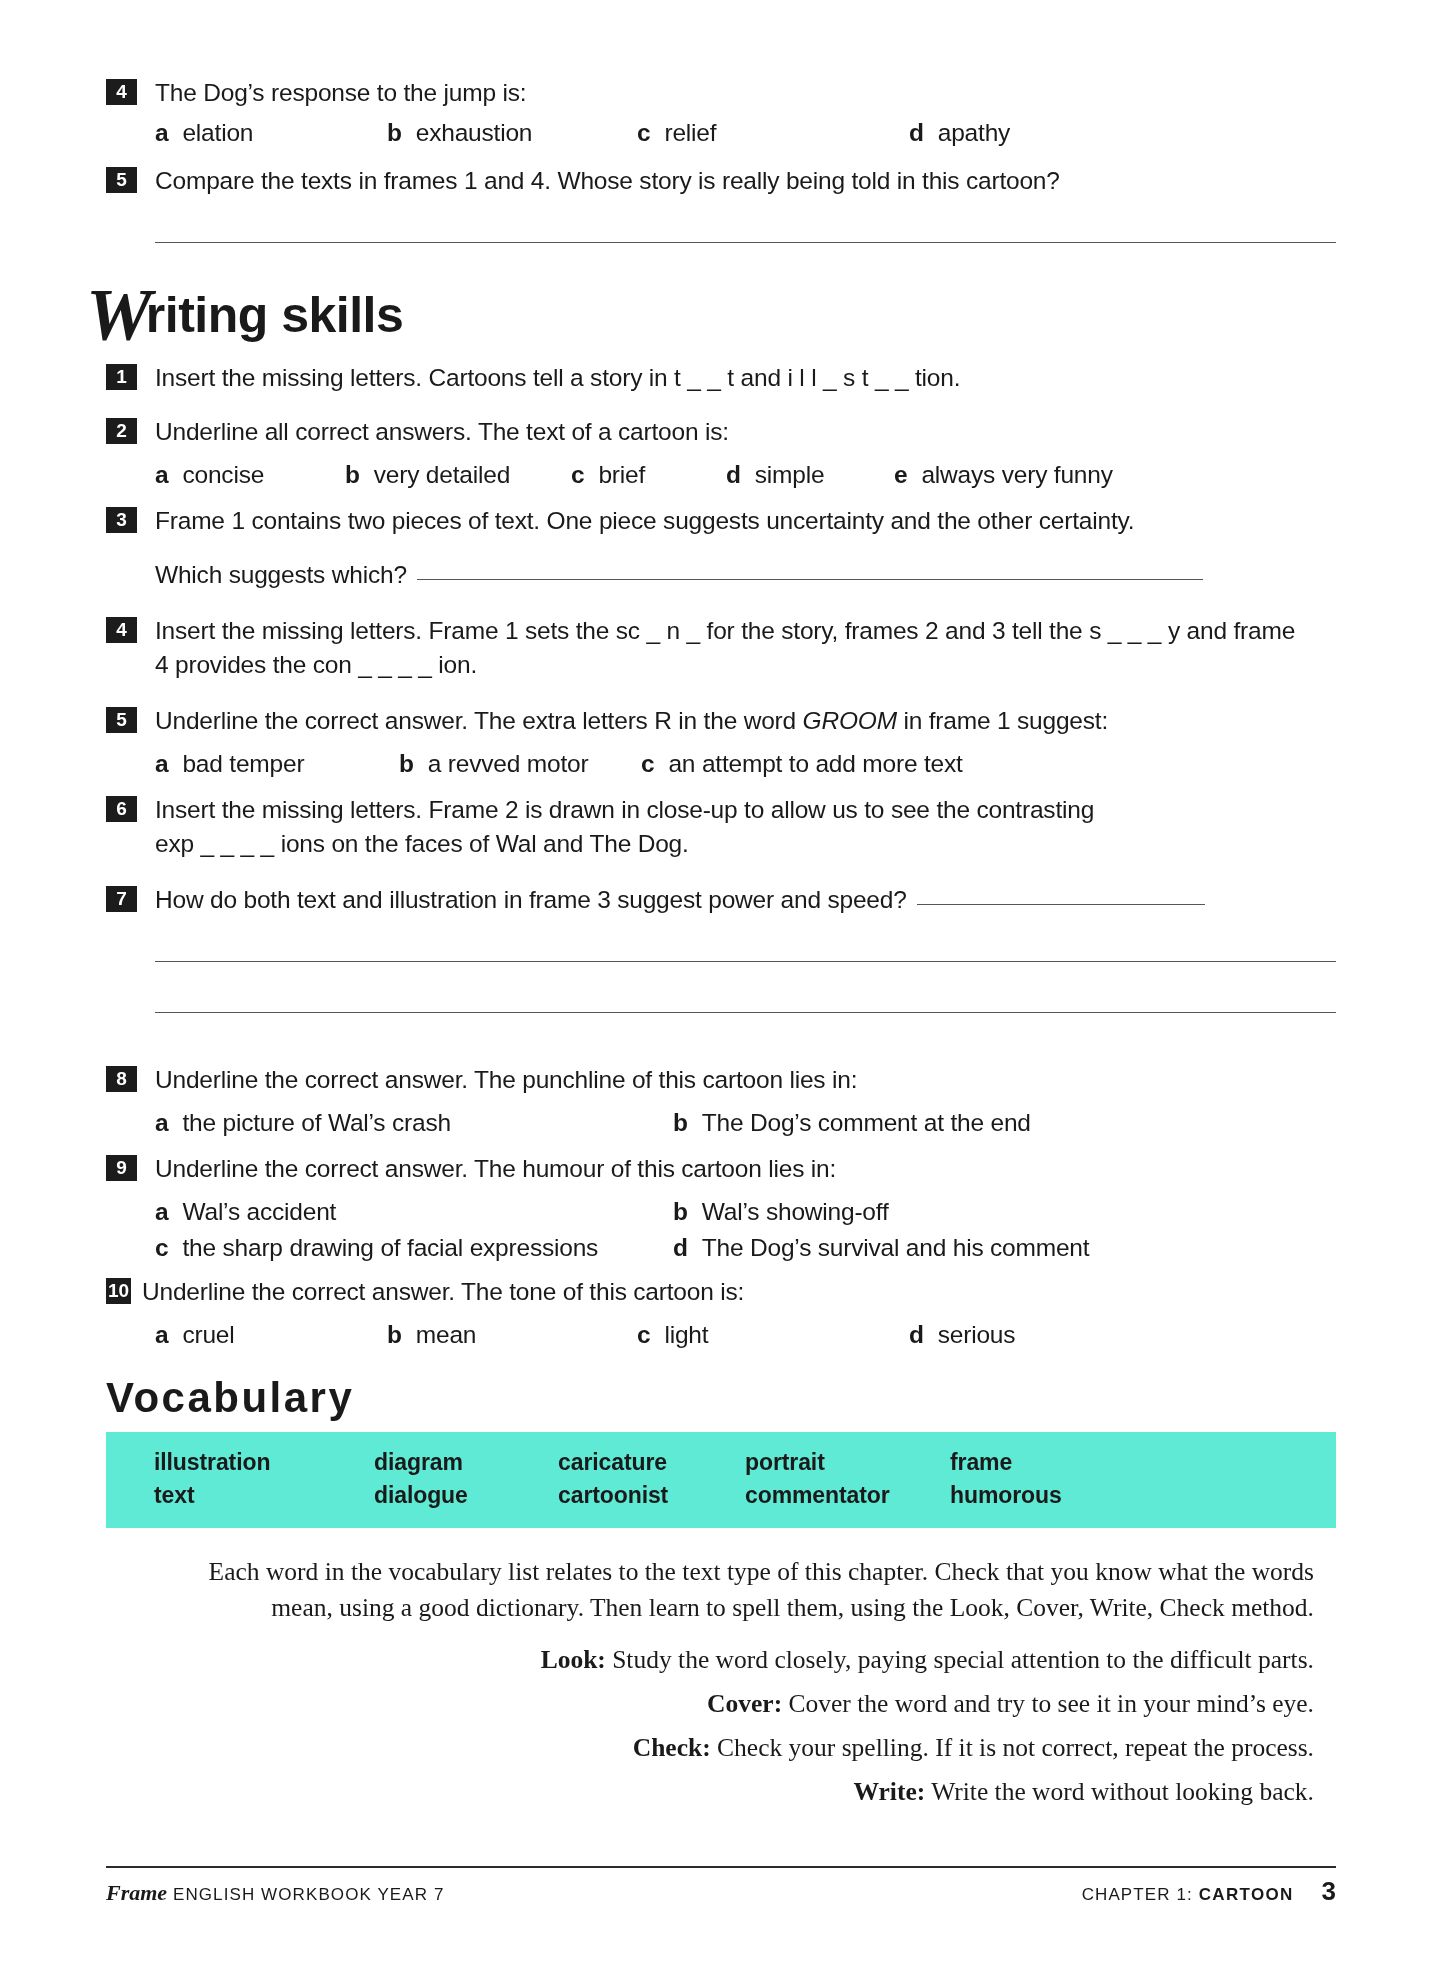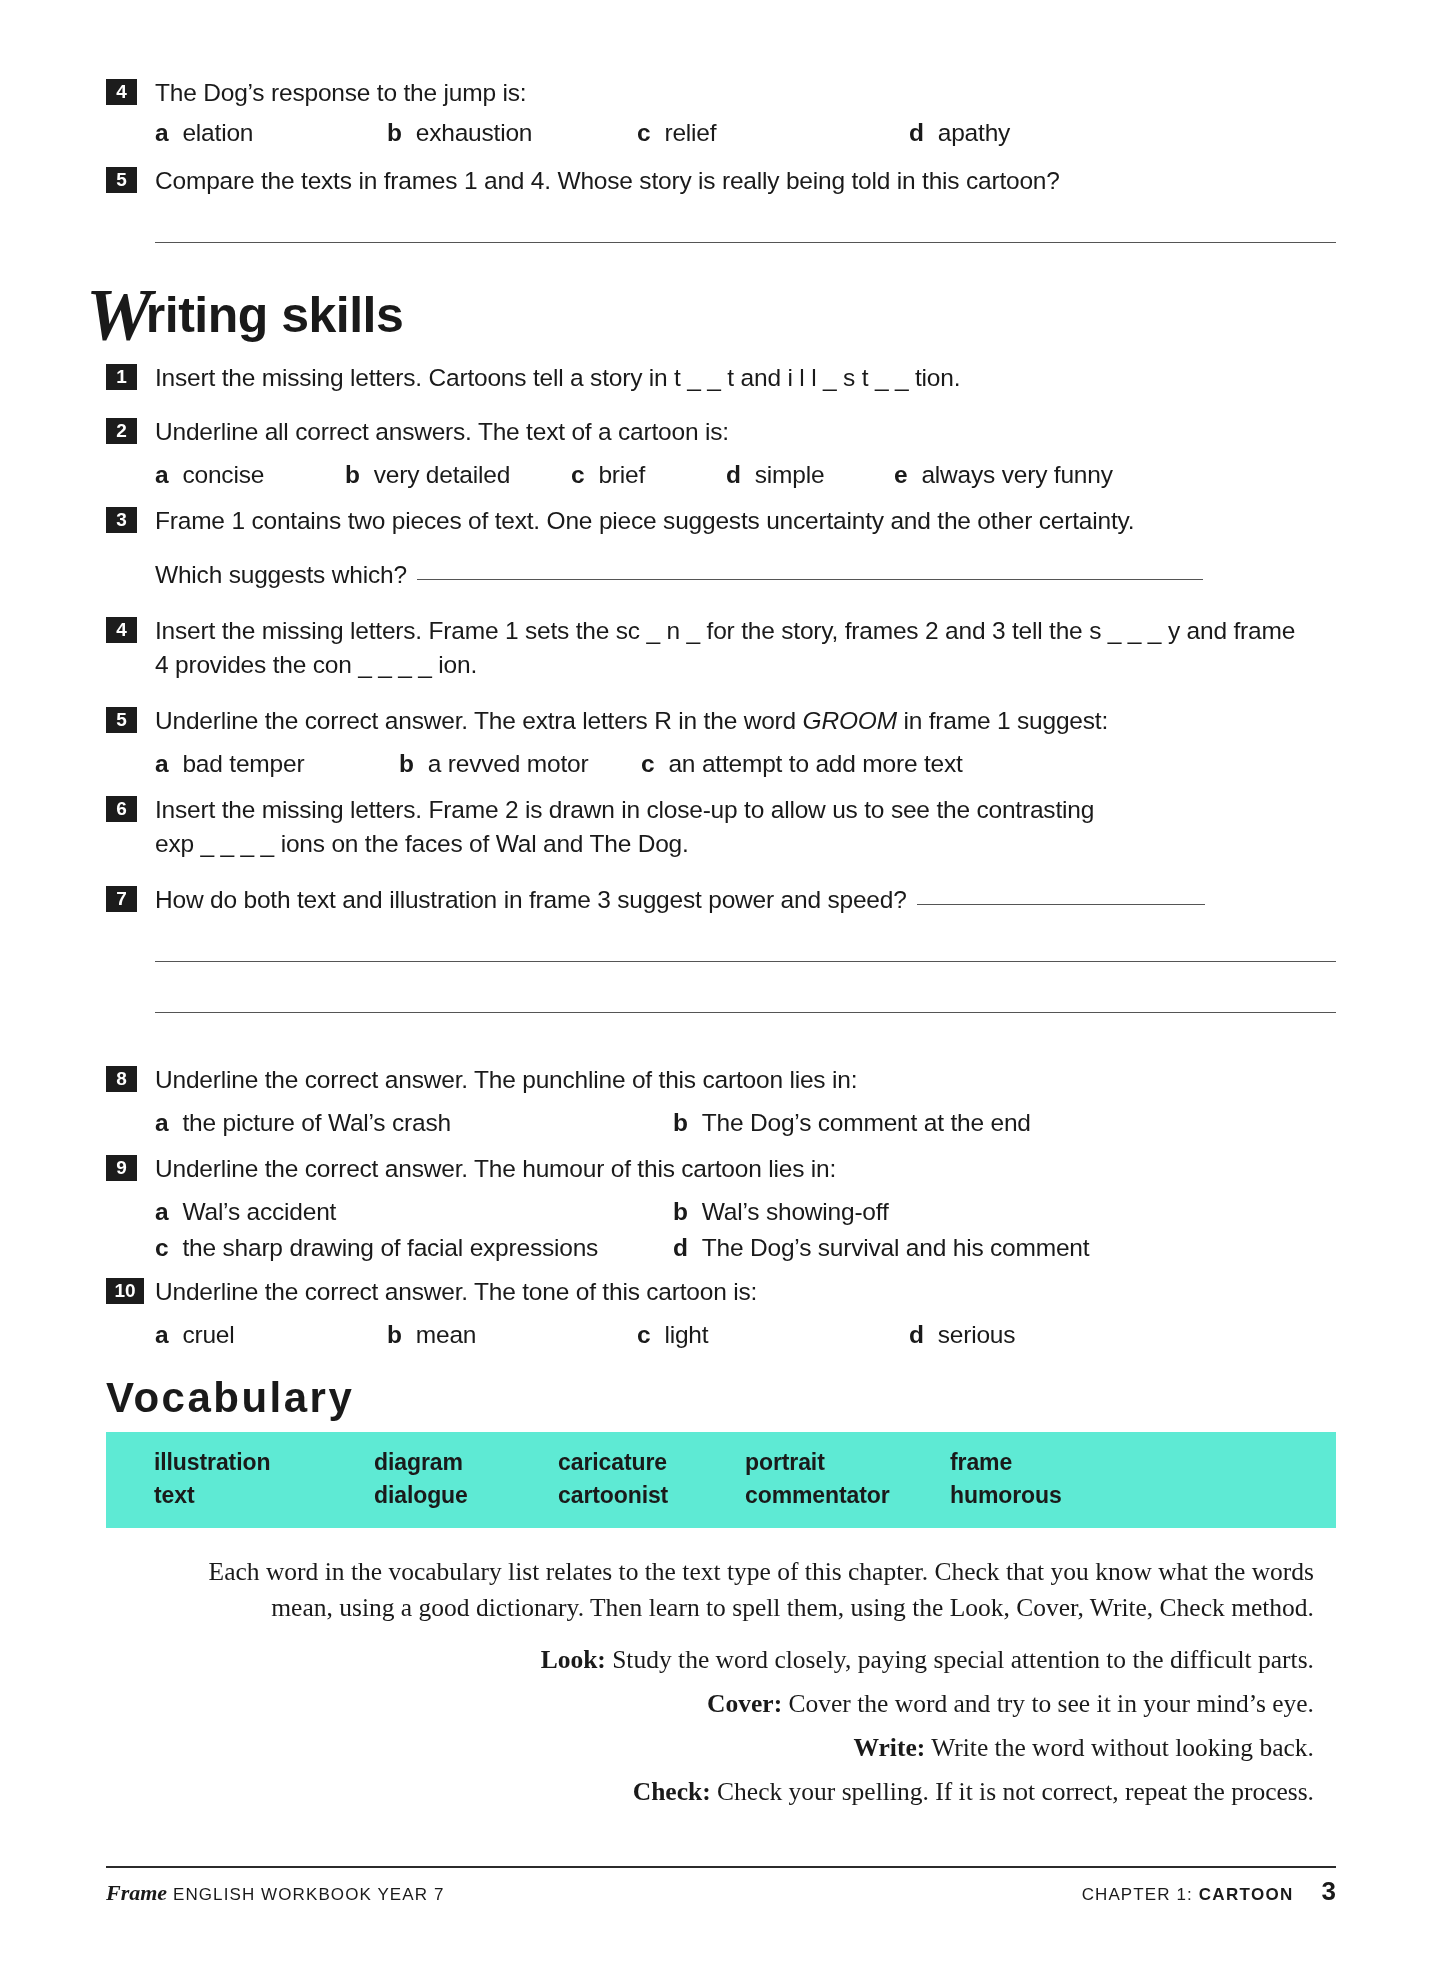--- a/index.html
+++ b/index.html
@@ -45,21 +45,21 @@
     color: #ffffff;
     font-weight: bold;
     font-size: 19px;
     line-height: 26px;
     text-align: center;
     margin-right: 18px;
     margin-top: 3px;
     letter-spacing: 0px;
     font-family: "Liberation Sans", sans-serif;
   }
-  .qnum.wide { width: 38px; }
+  .qnum.wide { width: 25px; }
   .qbody {
     flex: 1 1 auto;
     font-size: 24.5px;
     line-height: 34px;
     letter-spacing: -0.2px;
   }
   .qbody .cont { display:block; }
 
   
   .opts {
@@ -404,22 +404,22 @@
         <div class="vcell c2">cartoonist</div>
         <div class="vcell c3">commentator</div>
         <div class="vcell c4">humorous</div>
       </div>
     </div>
 
     <div class="prose" style="margin-top:26px;">
       <p>Each word in the vocabulary list relates to the text type of this chapter. Check that you know what the words mean, using a good dictionary. Then learn to spell them, using the Look, Cover, Write, Check method.</p>
       <p class="step"><b>Look:</b><span> Study the word closely, paying special attention to the difficult parts.</span></p>
       <p class="step"><b>Cover:</b><span> Cover the word and try to see it in your mind’s eye.</span></p>
+      <p class="step"><b>Check:</b><span> Check your spelling. If it is not correct, repeat the process.</span></p>
       <p class="step"><b>Write:</b><span> Write the word without looking back.</span></p>
-      <p class="step"><b>Check:</b><span> Check your spelling. If it is not correct, repeat the process.</span></p>
     </div>
 
   </div>
 
   <div class="footer-rule"></div>
   <div class="footer">
     <div class="foot-left"><span class="excel">Frame</span><span> ENGLISH WORKBOOK YEAR 7</span></div>
     <div class="foot-right">
       <span>CHAPTER 1:</span>
       <span class="chapname">CARTOON</span>

